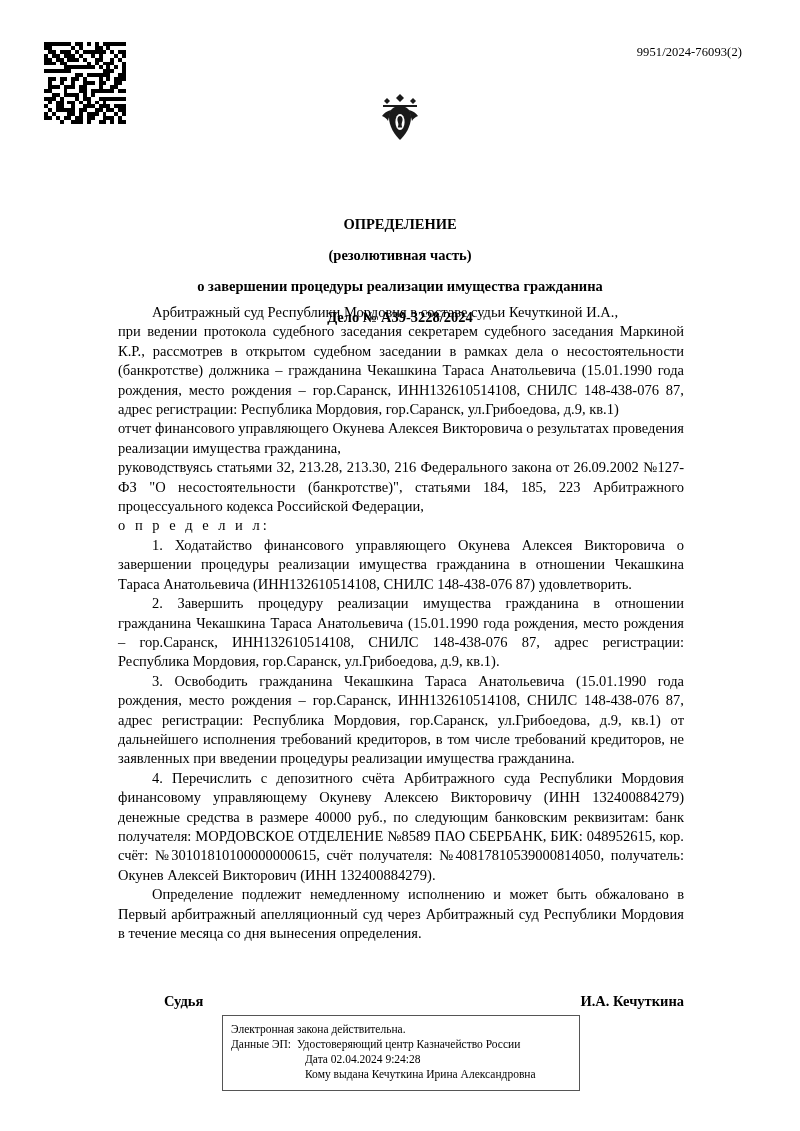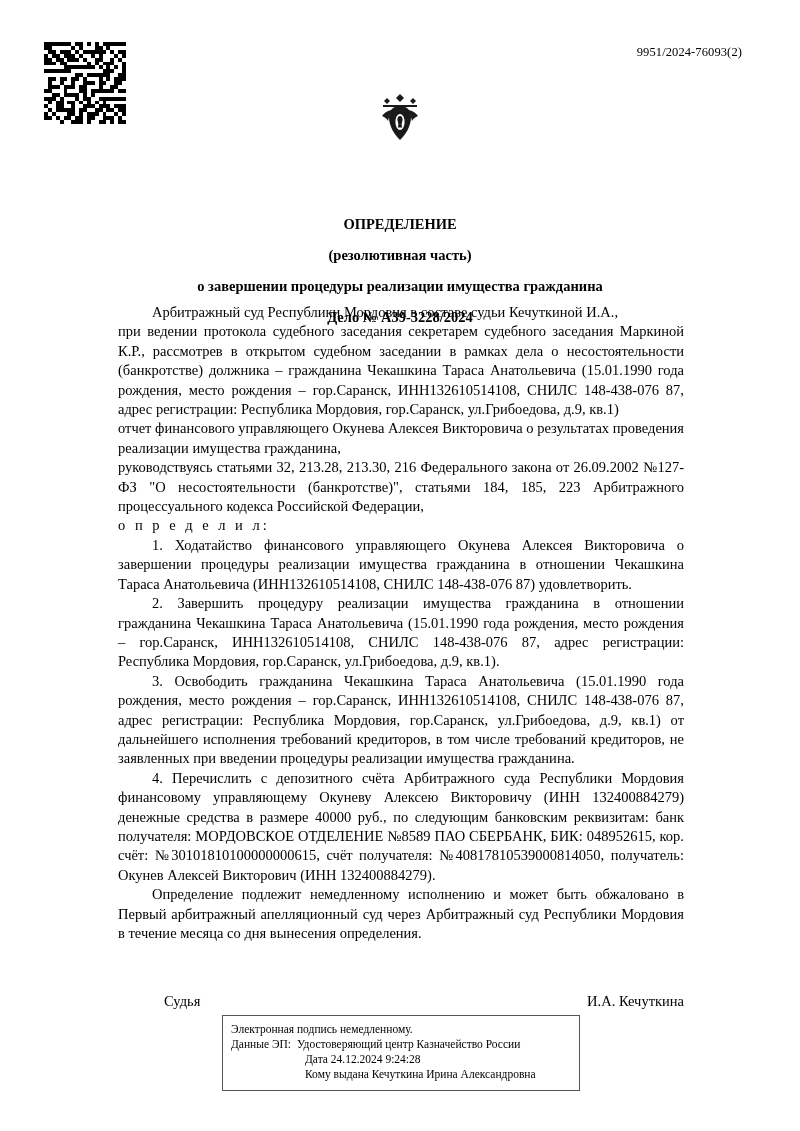--- a/index.html
+++ b/index.html
@@ -104,20 +104,21 @@
   }
 
   .sign-row {
     position: absolute;
     top: 993px;
     left: 118px;
     width: 566px;
     font-size: 14.5px;
     display: flex;
     justify-content: space-between;
+    font-weight: bold;
   }
 
   .esign {
     position: absolute;
     top: 1015px;
     left: 222px;
     width: 358px;
     border: 1px solid #555;
     padding: 6px 8px 8px 8px;
     font-size: 11.5px;
@@ -643,22 +644,22 @@
     <p class="ind">4. Перечислить с депозитного счёта Арбитражного суда Республики Мордовия финансовому управляющему Окуневу Алексею Викторовичу (ИНН 132400884279) денежные средства в размере 40000 руб., по следующим банковским реквизитам: банк получателя: МОРДОВСКОЕ ОТДЕЛЕНИЕ №8589 ПАО СБЕРБАНК, БИК: 048952615, кор. счёт: №30101810100000000615, счёт получателя: №40817810539000814050, получатель: Окунев Алексей Викторович (ИНН 132400884279).</p>
     <p class="ind">Определение подлежит немедленному исполнению и может быть обжаловано в Первый арбитражный апелляционный суд через Арбитражный суд Республики Мордовия в течение месяца со дня вынесения определения.</p>
   </div>
 
   <div class="sign-row">
     <span style="margin-left:46px;">Судья</span>
     <span>И.А. Кечуткина</span>
   </div>
 
   <div class="esign">
-    <div class="r1">Электронная подпись немедленному.</div>
+    <div class="r1">Электронная закона действительна.</div>
     <div class="ln2">
       <span class="lbl">Данные ЭП:</span>
       <span>Удостоверяющий центр Казначейство России</span>
     </div>
-    <div class="r2">Дата 24.12.2024 9:24:28</div>
+    <div class="r2">Дата 02.04.2024 9:24:28</div>
     <div class="r3">Кому выдана Кечуткина Ирина Александровна</div>
   </div>
 
 </div>
 
 </body></html>

